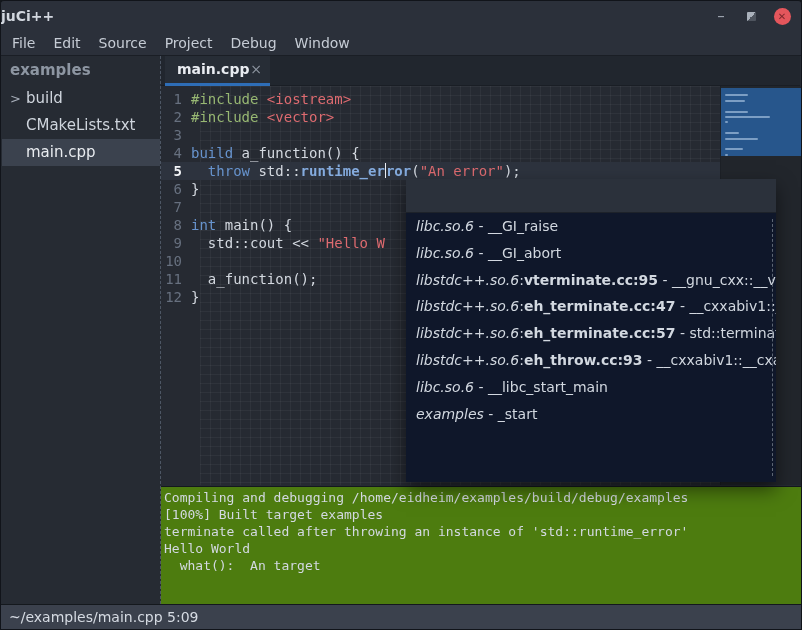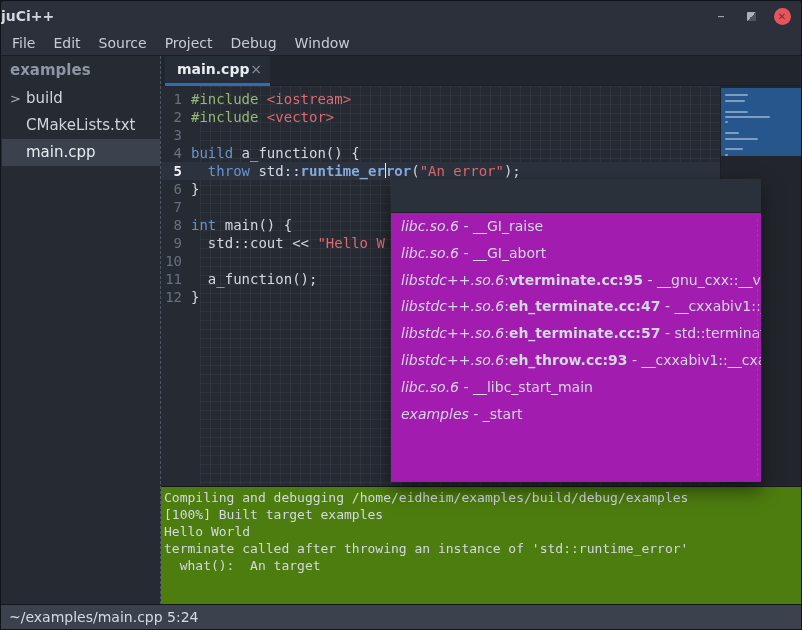--- a/index.html
+++ b/index.html
@@ -53,21 +53,21 @@
   .tok-kw{color:var(--kw,#6793cd);}
   .tok-type{color:var(--type,#84abde);font-weight:bold;}
   .tok-pp{color:var(--pp,#98b873);}
   .tok-str{color:var(--str,#de6b70);}
   .caret{display:inline-block;width:1px;height:15px;background:#eaeef4;vertical-align:middle;margin-top:-3px;}
   
   .minimap{position:absolute;left:719px;top:85px;width:82px;height:399px;background:#22262c;border-left:1px solid #1d2127;}
   .mm-slider{position:absolute;top:2px;left:0;right:0;height:68px;background:var(--mm-blue,#27568c);padding-top:3px;}
   .mm-bar{height:2px;margin:3.4px 0 0 4px;background:rgba(195,218,242,0.55);border-radius:1px;}
   
-  .popup{position:absolute;left:390px;top:178px;width:370px;height:303px;background:#a21caf;
+  .popup{position:absolute;left:405px;top:178px;width:370px;height:303px;background:#0f172a;
     box-shadow:0 8px 18px rgba(0,0,0,0.5);z-index:5;}
   .popup-head{height:34px;background:#2b313b;border-bottom:1px solid #1d222a;}
   .popup-rows{position:relative;height:268px;overflow:hidden;}
   .prow{height:26.8px;line-height:26.8px;padding-left:10px;font-size:14px;color:#d2d8e0;
     white-space:pre;overflow:hidden;}
   .prow .lib{font-style:italic;}
   .prow .file{font-weight:bold;}
   .prow.selected{background:var(--sel-blue,#2a6cb5);color:#ffffff;}
   .popup-scroll{position:absolute;right:3px;top:40px;bottom:6px;width:0;border-left:1px dashed #5c6573;z-index:6;}
   
@@ -169,22 +169,22 @@
         <div class="prow"><span class="lib">libstdc++.so.6</span>:<span class="file">eh_throw.cc:93</span><span> - __cxxabiv1::__cxa_thro</span></div>
         <div class="prow"><span class="lib">libc.so.6</span><span> - __libc_start_main</span></div>
         <div class="prow"><span class="lib">examples</span><span> - _start</span></div>
       </div>
     <div class="popup-scroll"></div>
   </div>
 
   <div class="terminal" id="terminal">
       <div class="term-line">Compiling and debugging /home/eidheim/examples/build/debug/examples</div>
       <div class="term-line">[100%] Built target examples</div>
+      <div class="term-line">terminate called after throwing an instance of 'std::runtime_error'</div>
       <div class="term-line">Hello World</div>
-      <div class="term-line">terminate called after throwing an instance of 'std::runtime_error'</div>
       <div class="term-line">  what():  An target</div>
     </div>
 
   <div class="statusbar">
-    <span class="status-left">~/examples/main.cpp 5:24</span>
+    <span class="status-left">~/examples/main.cpp 5:09</span>
   </div>
 
 </div>
 
 </body></html>

